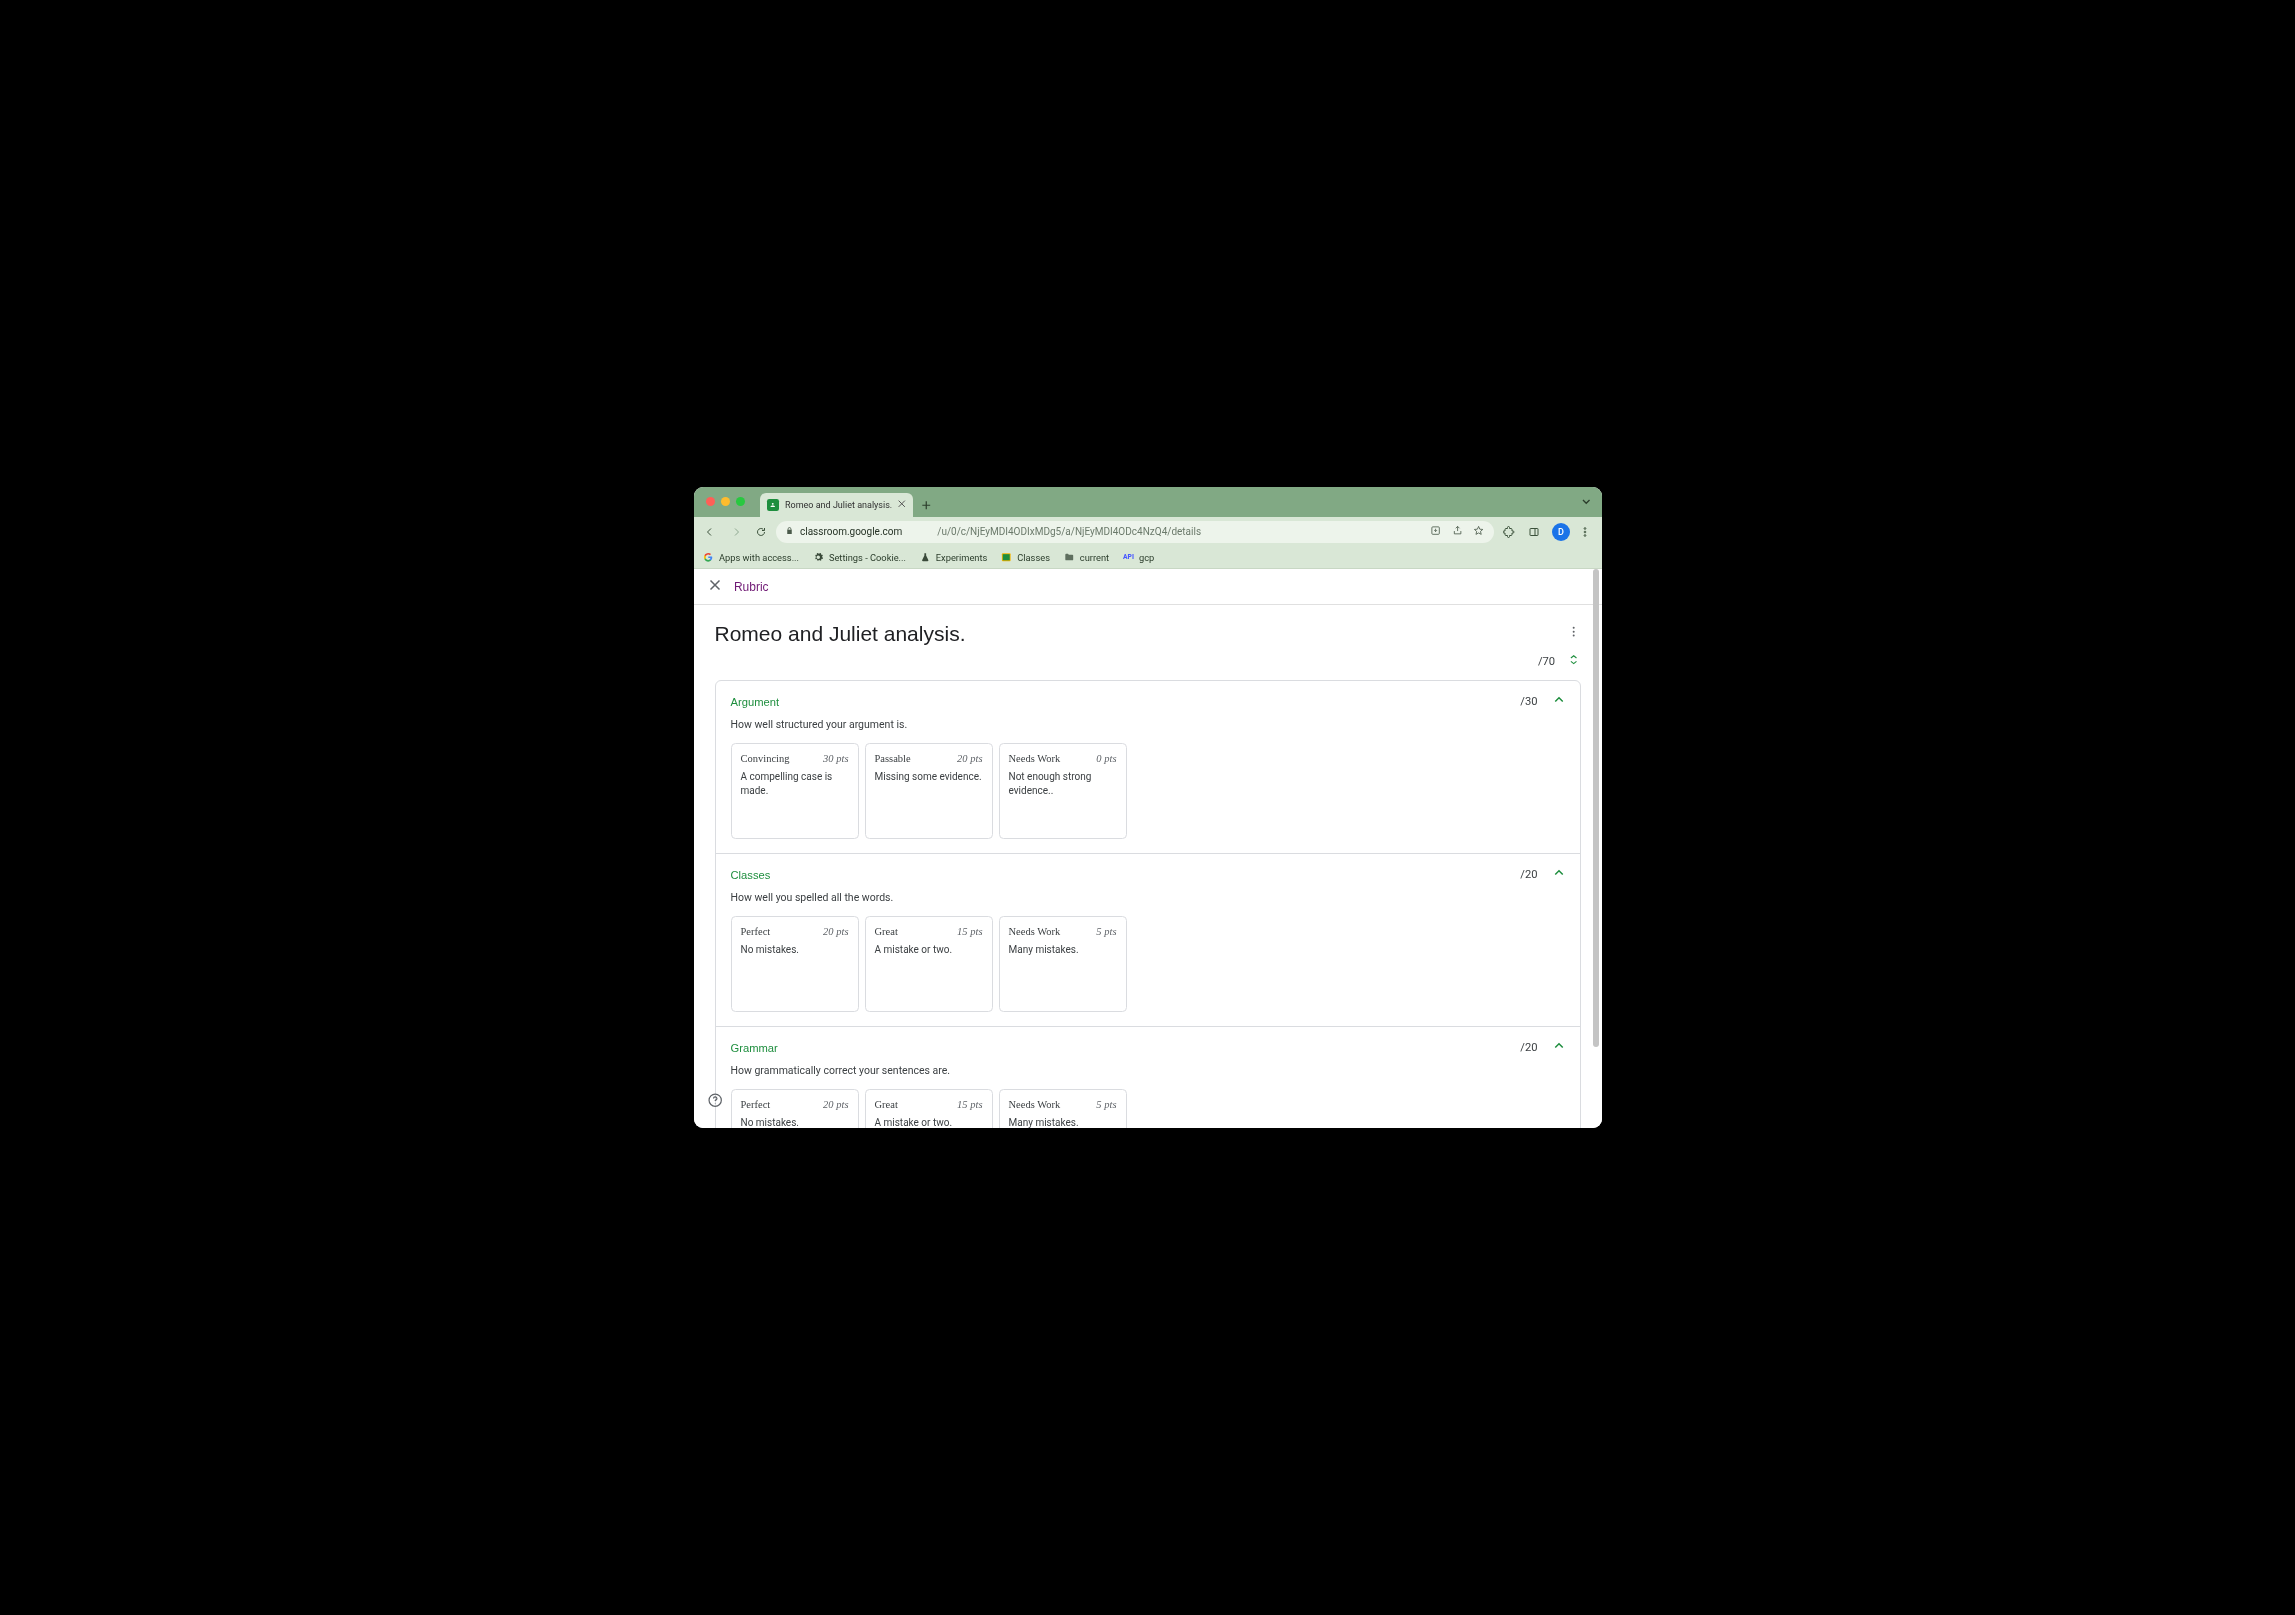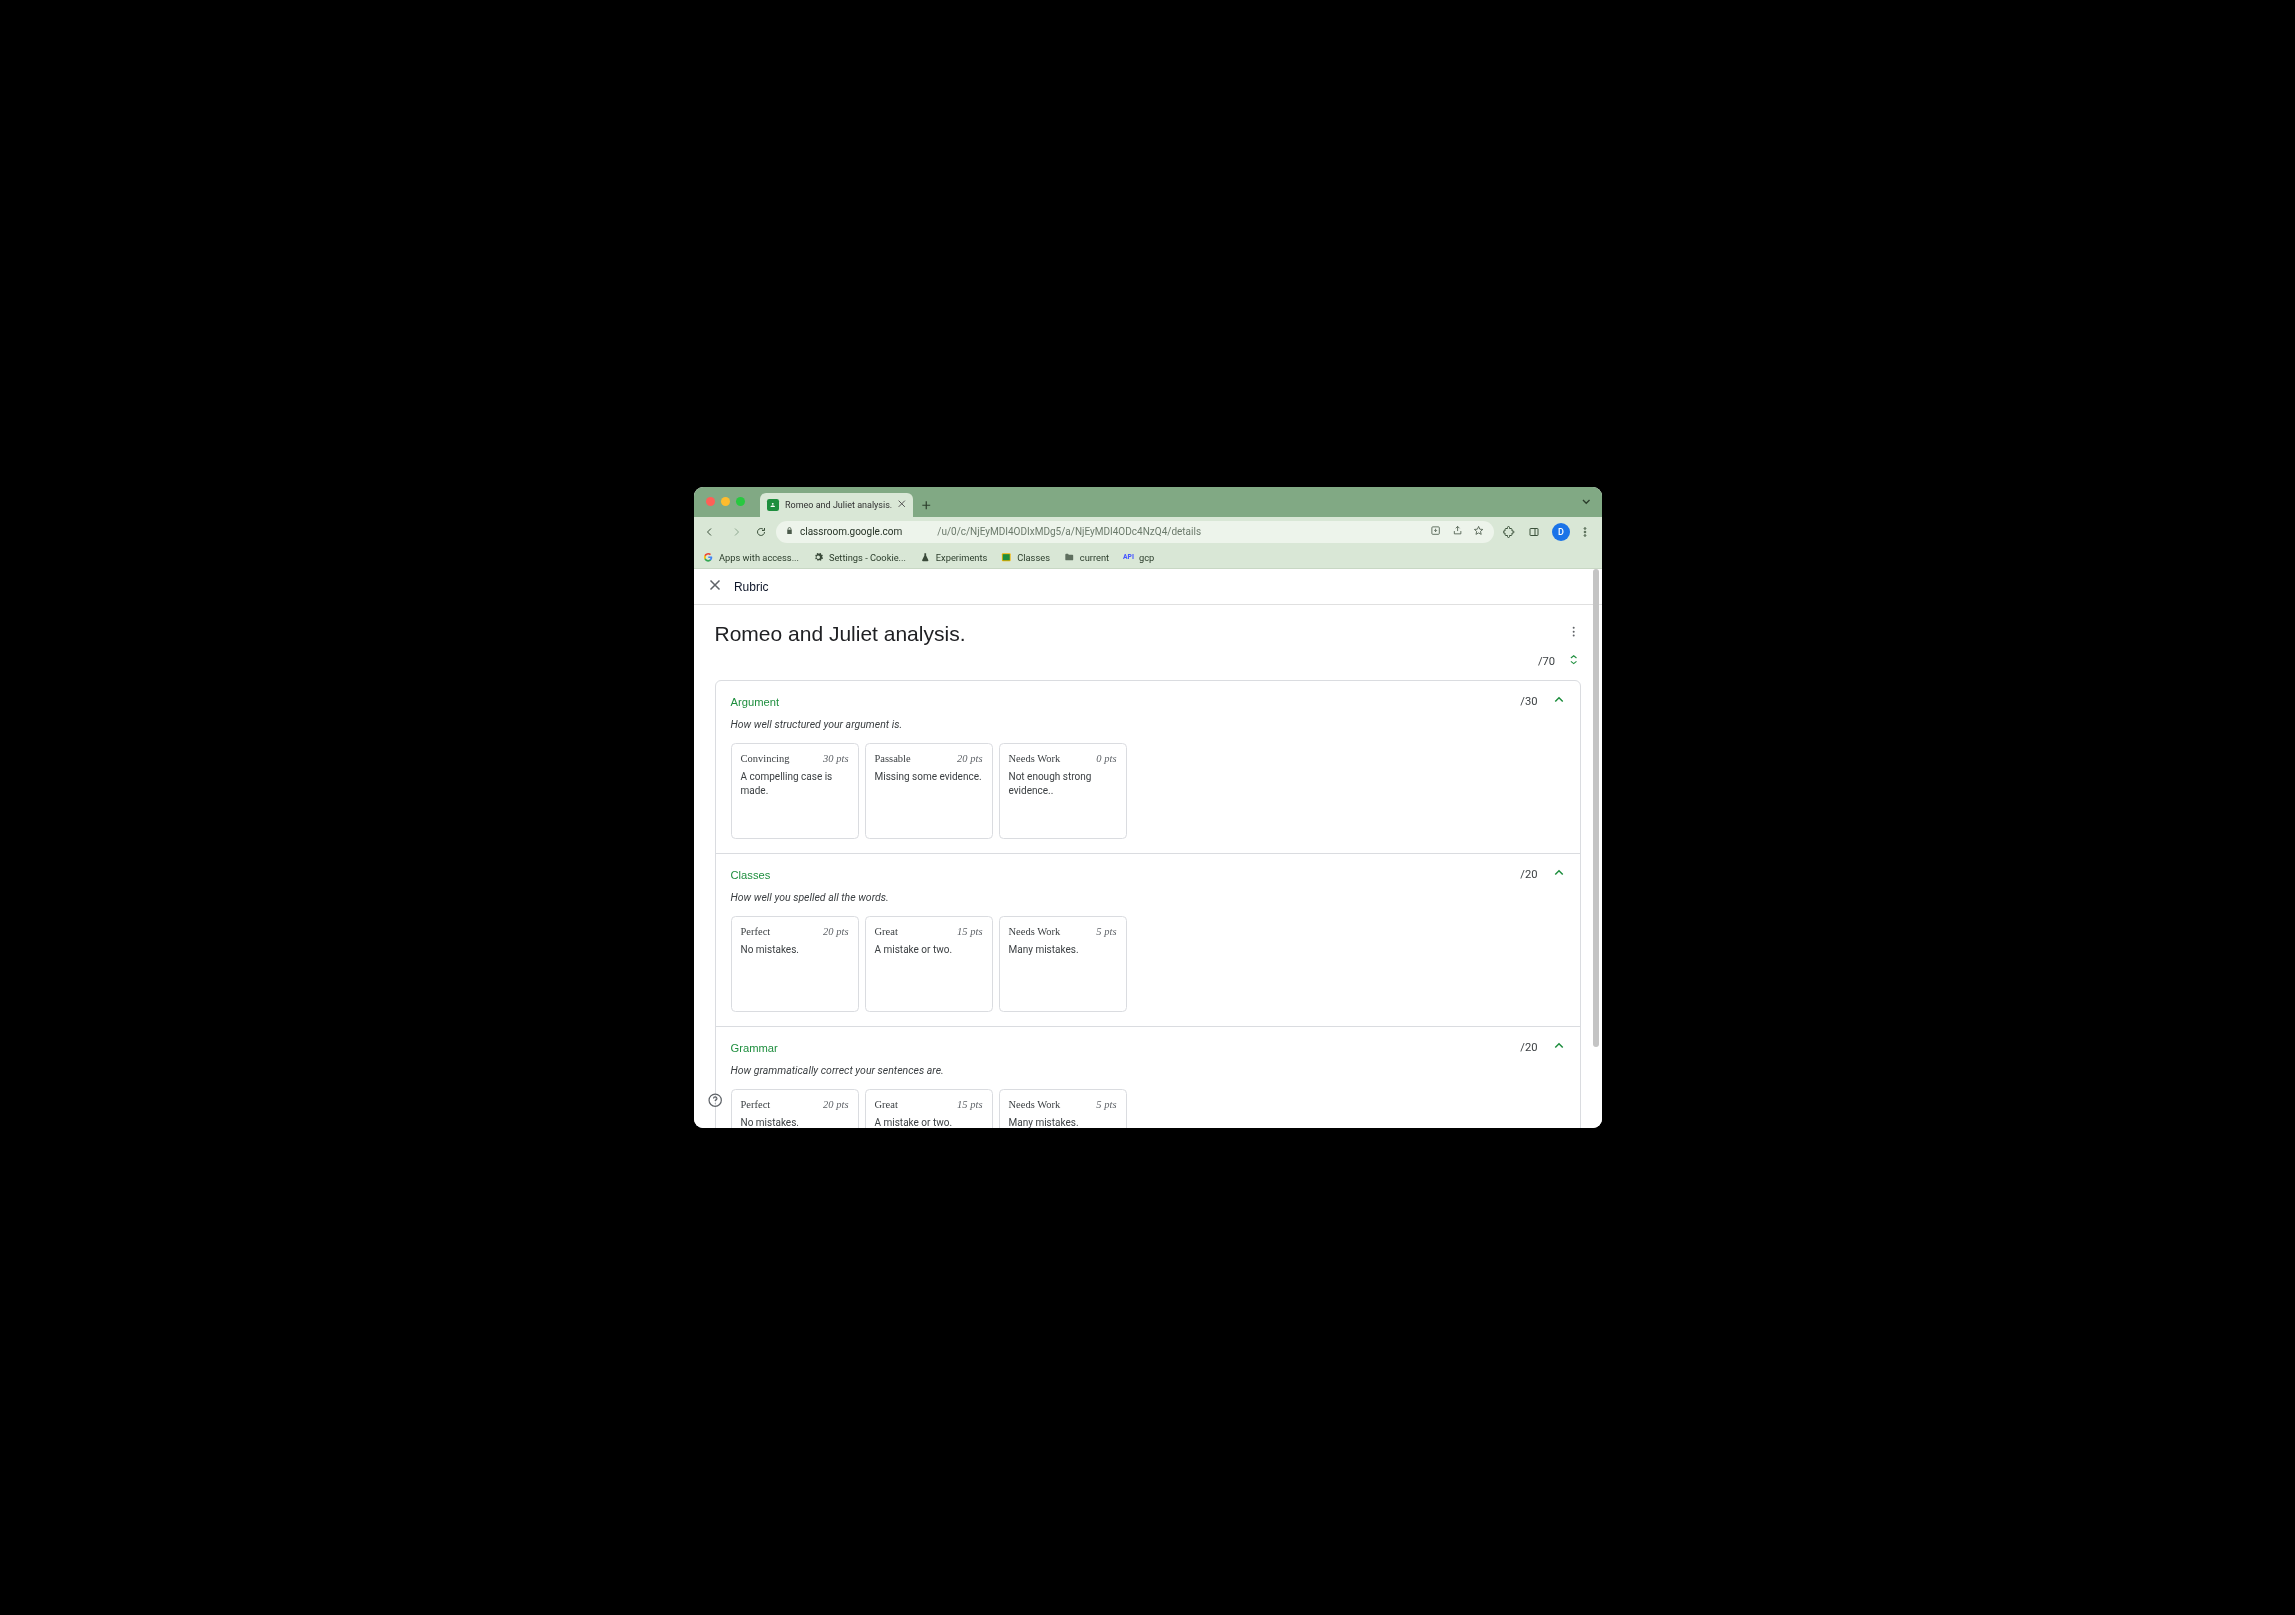--- a/index.html
+++ b/index.html
@@ -64,36 +64,36 @@
     .bm .bm-ico.g{color:#ea4335;}
     .bm .bm-ico svg{width:10.5px;height:10.5px;}
     .bm .bm-ico.folder svg{fill:#5f6f5f;}
     .bm .bm-ico.api{color:#4657ff;font-weight:800;font-size:6.7px;}
     
     .page{flex:1;background:#fff;position:relative;overflow:hidden;}
     .scrollbar{position:absolute;right:0;top:0;width:10.5px;height:100%;}
     .scrollbar-thumb{position:absolute;right:2.2px;top:0;width:6px;height:478px;background:#c4c4c4;border-radius:3px;}
     .appbar{height:36px;display:flex;align-items:center;gap:13.4px;padding:0 15px;border-bottom:0.7px solid #e0e0e0;}
     .appbar .close-btn svg{width:12px;height:12px;stroke:#5f6368;stroke-width:2;}
-    .appbar .appbar-title{font-size:12px;font-weight:500;color:#0f172a;font-family:"Google Sans",sans-serif;}
+    .appbar .appbar-title{font-size:12px;font-weight:500;color:#701a75;font-family:"Google Sans",sans-serif;}
     .content{padding:12px 21px 0 21px;}
     .title-row{display:flex;align-items:center;justify-content:space-between;margin:4.5px 0 7.5px;}
     .page-title{font-size:21px;font-weight:400;color:#202124;font-family:"Google Sans",sans-serif;}
     .kebab svg{width:13.4px;height:13.4px;fill:#5f6368;}
     .total-row{display:flex;align-items:center;justify-content:flex-end;gap:12px;margin-bottom:10.5px;color:#3c4043;font-size:11.2px;}
     .collapse-all svg{width:13.4px;height:13.4px;stroke:#1e8e3e;stroke-width:2;fill:none;}
     .rubric-card{border:0.7px solid #dadce0;border-radius:6px;overflow:hidden;}
     .criterion{padding:13.4px 15px;border-top:0.7px solid #dadce0;}
     .criterion:first-child{border-top:none;}
     .crit-head{display:flex;align-items:center;justify-content:space-between;}
     .crit-name{color:#1e8e3e;font-size:11.2px;font-weight:500;font-family:"Google Sans",sans-serif;}
     .crit-right{display:flex;align-items:center;gap:15px;}
     .crit-points{font-size:11.2px;color:#3c4043;}
     .chev svg{width:12px;height:12px;stroke:#1e8e3e;stroke-width:2;fill:none;}
-    .crit-desc{margin-top:9px;font-size:10.5px;color:#3c4043;font-style:italic;}
+    .crit-desc{margin-top:9px;font-size:10.5px;color:#3c4043;}
     .levels{display:flex;gap:6px;margin-top:12px;}
     .level{
       width:128px;min-height:96px;border:0.7px solid #dadce0;border-radius:4.5px;
       padding:9px;
     }
     .level-head{display:flex;justify-content:space-between;margin-bottom:6px;align-items:flex-start;gap:6px;font-family:Liberation Serif, serif;}
     .level-name{font-size:10.5px;font-weight:500;color:#3c4043;}
     .level-pts{font-size:10.5px;font-style:italic;color:#5f6368;white-space:nowrap;}
     .level-desc{font-size:10px;color:#3c4043;line-height:1.4;}
     .help-fab{position:absolute;left:13.4px;bottom:16.4px;}

